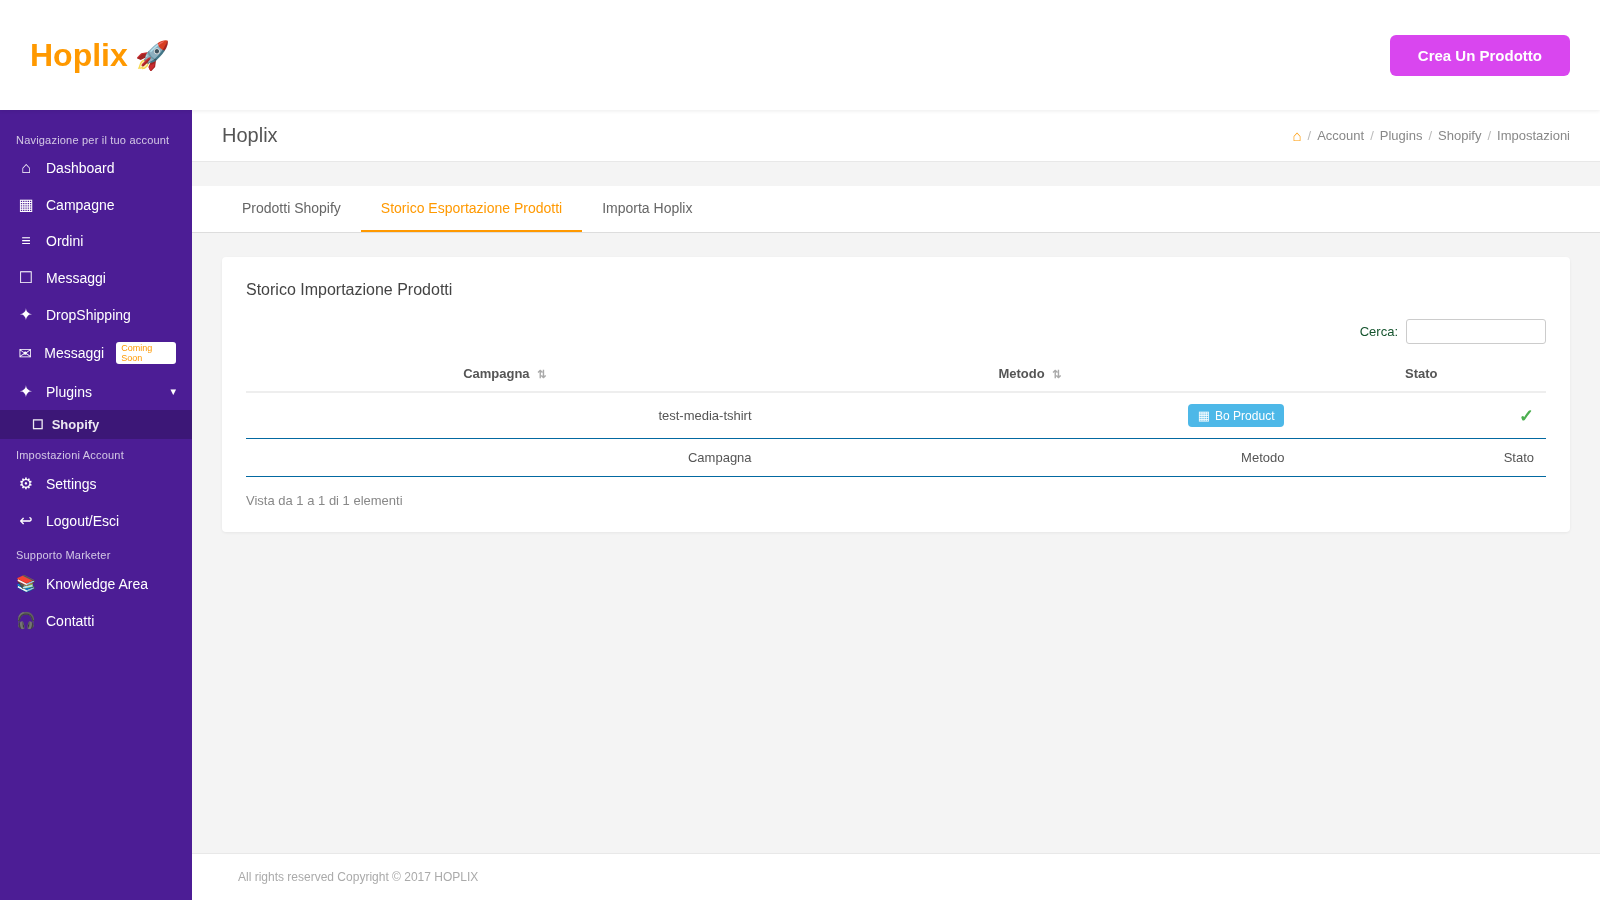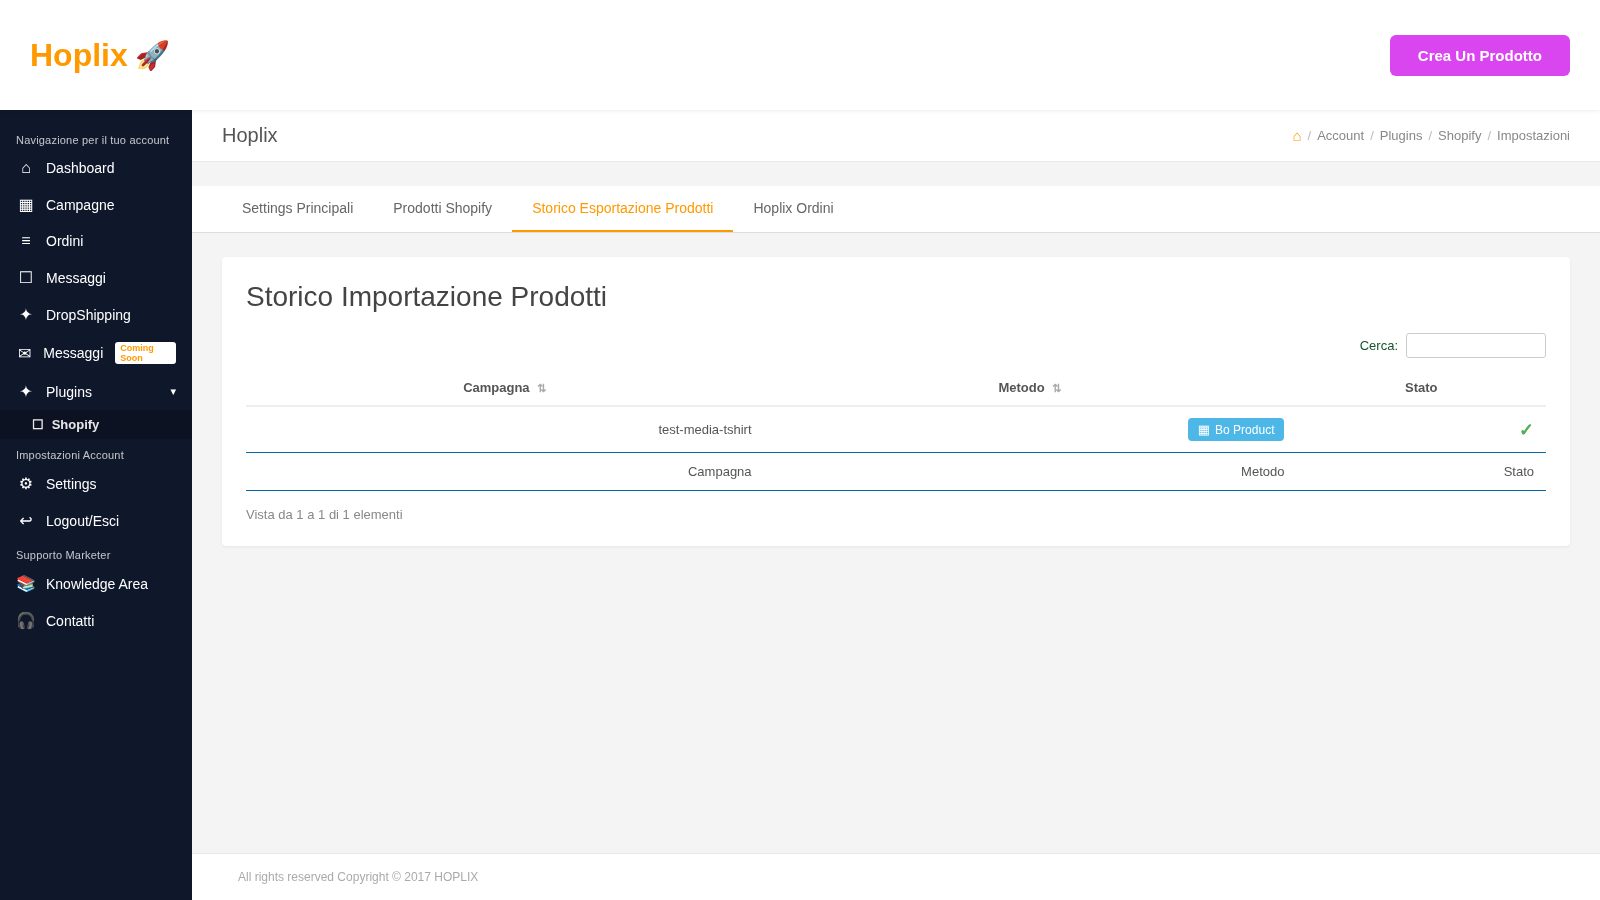--- a/index.html
+++ b/index.html
@@ -43,21 +43,21 @@
 
     
     .layout {
       display: flex;
       min-height: calc(900px - 110px);
     }
 
     
     .sidebar {
       width: 192px;
-      background: #0f172a;
+      background: #4c1d95;
       flex-shrink: 0;
       padding: 14px 0;
       display: flex;
       flex-direction: column;
     }
     .sidebar-section-label {
       color: rgba(255,255,255,0.75);
       font-size: 11px;
       padding: 10px 16px 4px 16px;
       text-transform: none;
@@ -73,21 +73,21 @@
       font-size: 14px;
       font-weight: 500;
       border-radius: 0;
       position: relative;
     }
     .sidebar-item .icon { font-size: 16px; width: 20px; text-align: center; }
     .coming-soon-badge {
       background: #fff;
       color: #f90;
       font-size: 9px;
-      font-weight: 700;
+      font-weight: 400;
       padding: 1px 5px;
       border-radius: 3px;
       margin-left: 2px;
     }
     .sidebar-sub-item {
       display: flex;
       align-items: center;
       gap: 8px;
       padding: 7px 16px 7px 32px;
       color: rgba(255,255,255,0.9);
@@ -157,21 +157,21 @@
     .tab.active { color: #f90; border-bottom: 2px solid #f90; font-weight: 500; }
 
     
     .table-section {
       background: #fff;
       border-radius: 4px;
       padding: 24px;
       box-shadow: 0 1px 3px rgba(0,0,0,0.06);
     }
     .section-title {
-      font-size: 28px;
+      font-size: 16px;
       font-weight: 400;
       color: #444;
       margin-bottom: 20px;
     }
     .search-row {
       display: flex;
       justify-content: flex-end;
       align-items: center;
       gap: 8px;
       margin-bottom: 12px;
@@ -327,24 +327,23 @@
         <span class="sep">/</span>
         <a>Shopify</a>
         <span class="sep">/</span>
         <span>Impostazioni</span>
       </div>
     </div>
 
     <div class="content-area">
 
       <div class="tabs">
-        <div class="tab">Settings Principali</div>
         <div class="tab">Prodotti Shopify</div>
         <div class="tab active">Storico Esportazione Prodotti</div>
-        <div class="tab">Hoplix Ordini</div>
+        <div class="tab">Importa Hoplix</div>
       </div>
 
       <div class="table-section">
         <h2 class="section-title">Storico Importazione Prodotti</h2>
 
         <div class="search-row">
           <label class="search-label">Cerca:</label>
           <input class="search-input" type="text" style="">
         </div>
 

